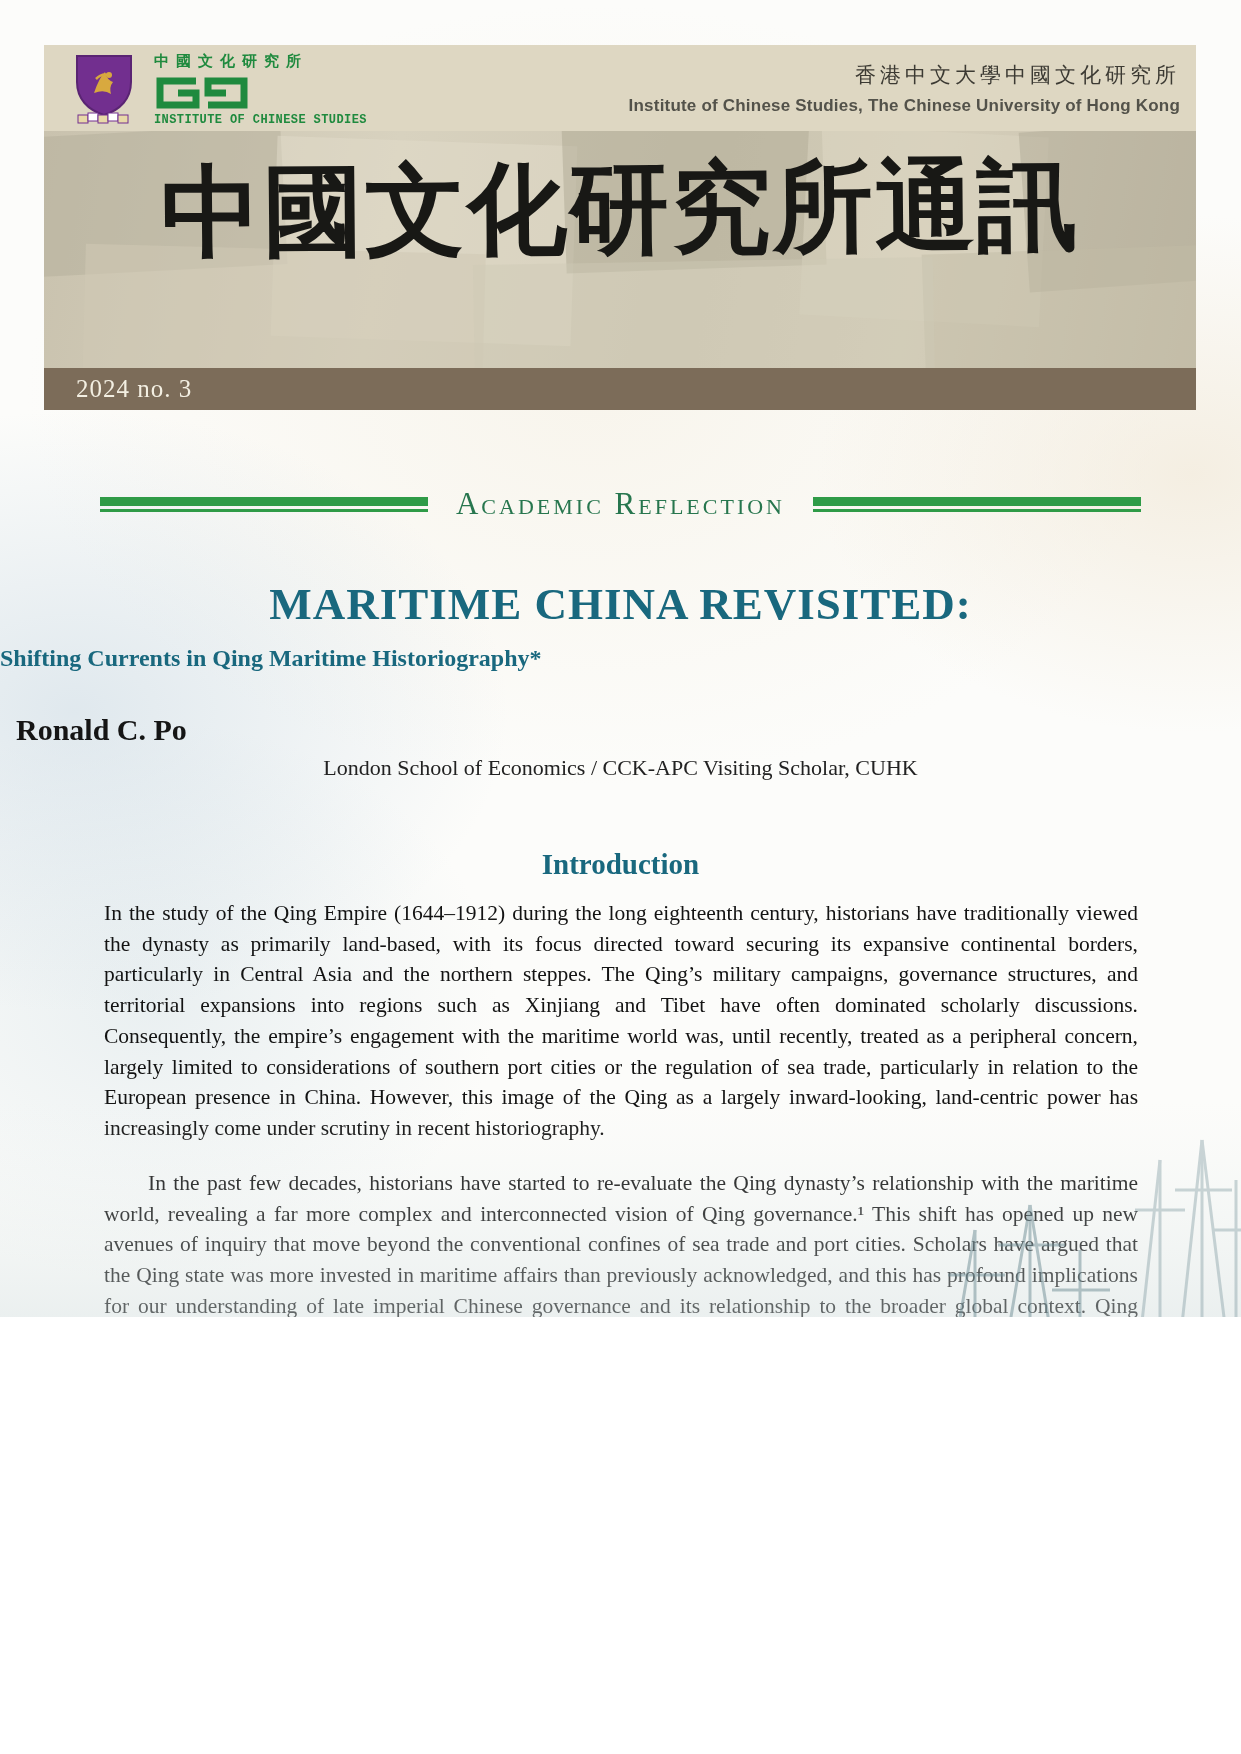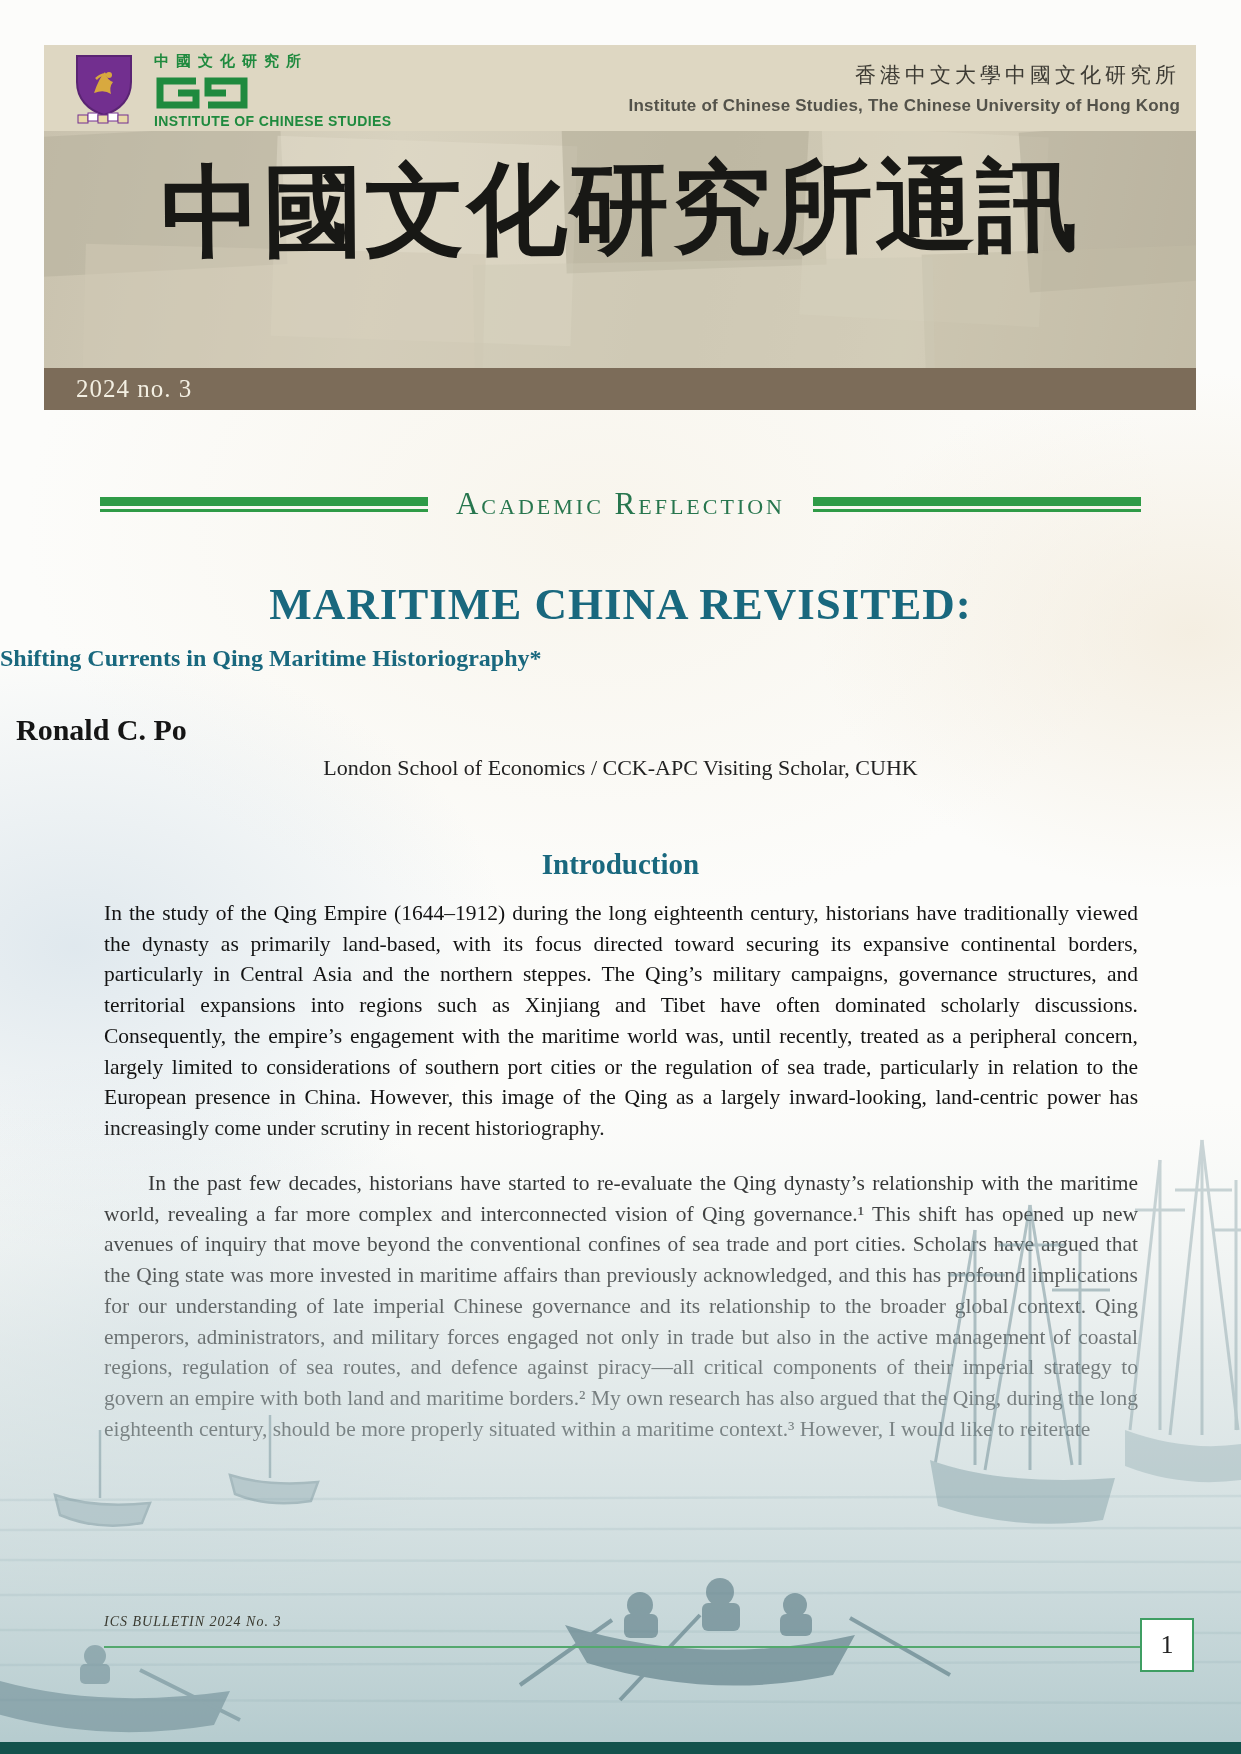--- a/index.html
+++ b/index.html
@@ -1,32 +1,32 @@
 <!DOCTYPE html>
 <html><head>
 <meta charset="utf-8">
 <style>
   html,body{margin:0;padding:0;background:#ffffff;}
   .page{
-    position:relative;width:1241px;height:1754px;overflow:hidden;
+    position:relative;width:1241px;height:1317px;overflow:hidden;
     font-family:"Liberation Serif",serif;color:#121212;
     background:
       radial-gradient(620px 430px at 6% 54%, rgba(171,196,215,.35), transparent 70%),
       radial-gradient(520px 360px at 96% 36%, rgba(238,227,206,.55), transparent 72%),
       radial-gradient(760px 520px at 48% 30%, rgba(246,241,229,.65), transparent 75%),
       radial-gradient(500px 400px at 12% 76%, rgba(190,210,220,.30), transparent 70%),
       #fcfcfa;
   }
   
   .header-panel{position:absolute;left:44px;top:45px;width:1152px;}
   .logo-row{height:86px;background:#ded7c2;position:relative;}
   .cuhk-crest{position:absolute;left:28px;top:8px;}
   .ics-logo-block{position:absolute;left:110px;top:7px;}
   .ics-logo-cn{font-size:15px;color:#1f8a3e;letter-spacing:7px;font-weight:bold;}
-  .ics-logo-en{font-size:14px;color:#1f8a3e;font-family:Liberation Sans, sans-serif;font-weight:bold;letter-spacing:.4px;margin-top:2px;}
+  .ics-logo-en{font-size:12px;color:#1f8a3e;font-family:Liberation Mono, monospace;font-weight:bold;letter-spacing:.4px;margin-top:2px;}
   .ics-logo-svg{display:block;margin:4px 0 0 0;}
   .affil-block{position:absolute;right:16px;top:16px;text-align:right;}
   .affil-cn{font-size:21px;color:#3c3a33;letter-spacing:4px;}
   .affil-en{font-size:17px;color:#53524a;font-family:"Liberation Sans",sans-serif;font-weight:600;margin-top:7px;letter-spacing:.2px;}
   
   .collage-band{height:237px;position:relative;overflow:hidden;
     background:linear-gradient(100deg,#c9c2ae 0%,#d8d2bf 30%,#cfc8b4 55%,#d6cfbb 75%,#c5beaa 100%);}
   .tile{position:absolute;}
   .t1{left:-20px;top:0;width:260px;height:140px;background:#b7b09c;opacity:.55;transform:rotate(-3deg);}
   .t2{left:230px;top:10px;width:300px;height:200px;background:#e2dcca;opacity:.5;transform:rotate(2deg);}

